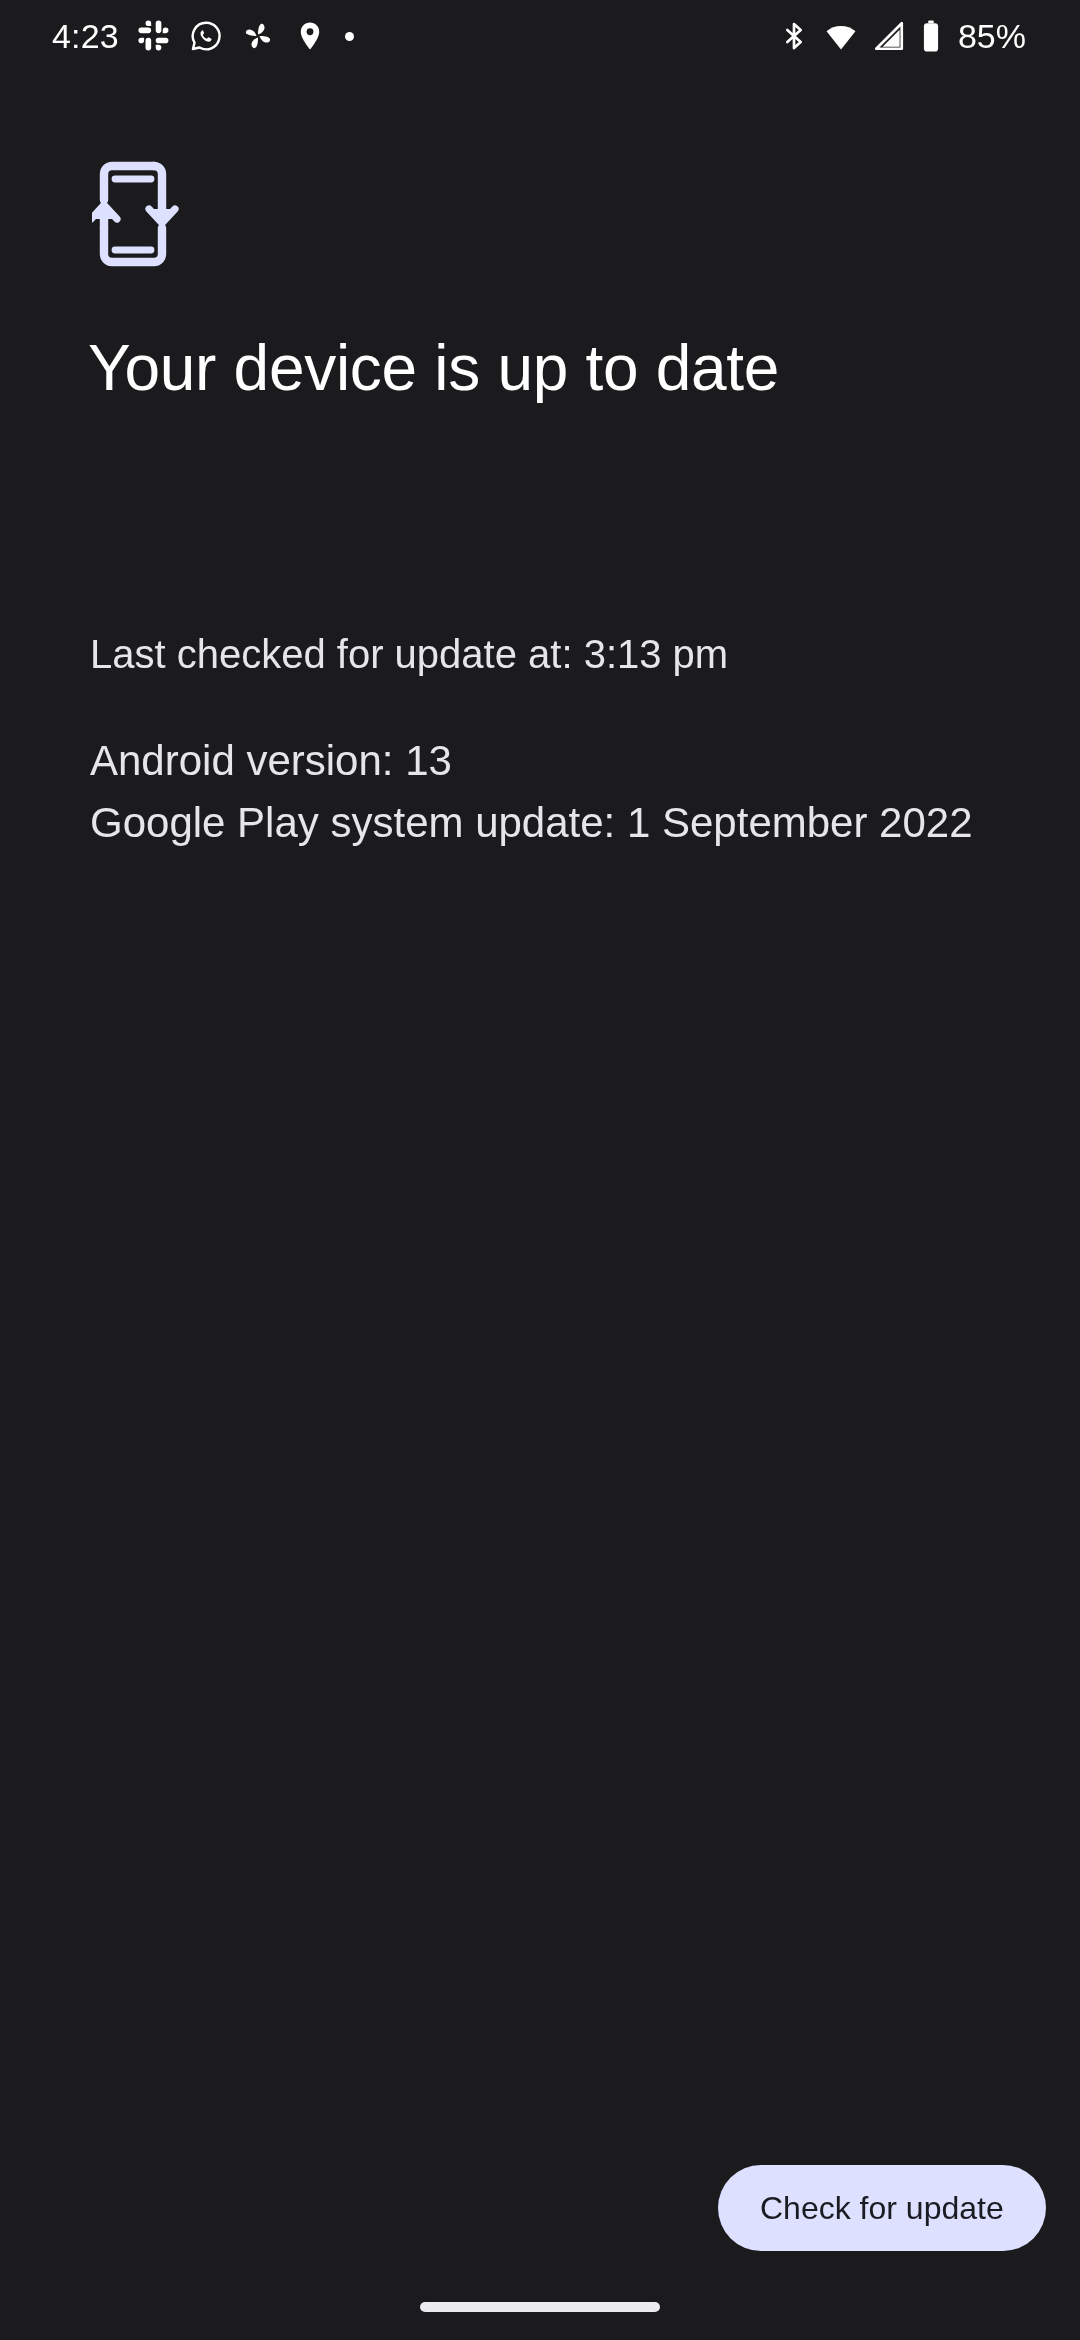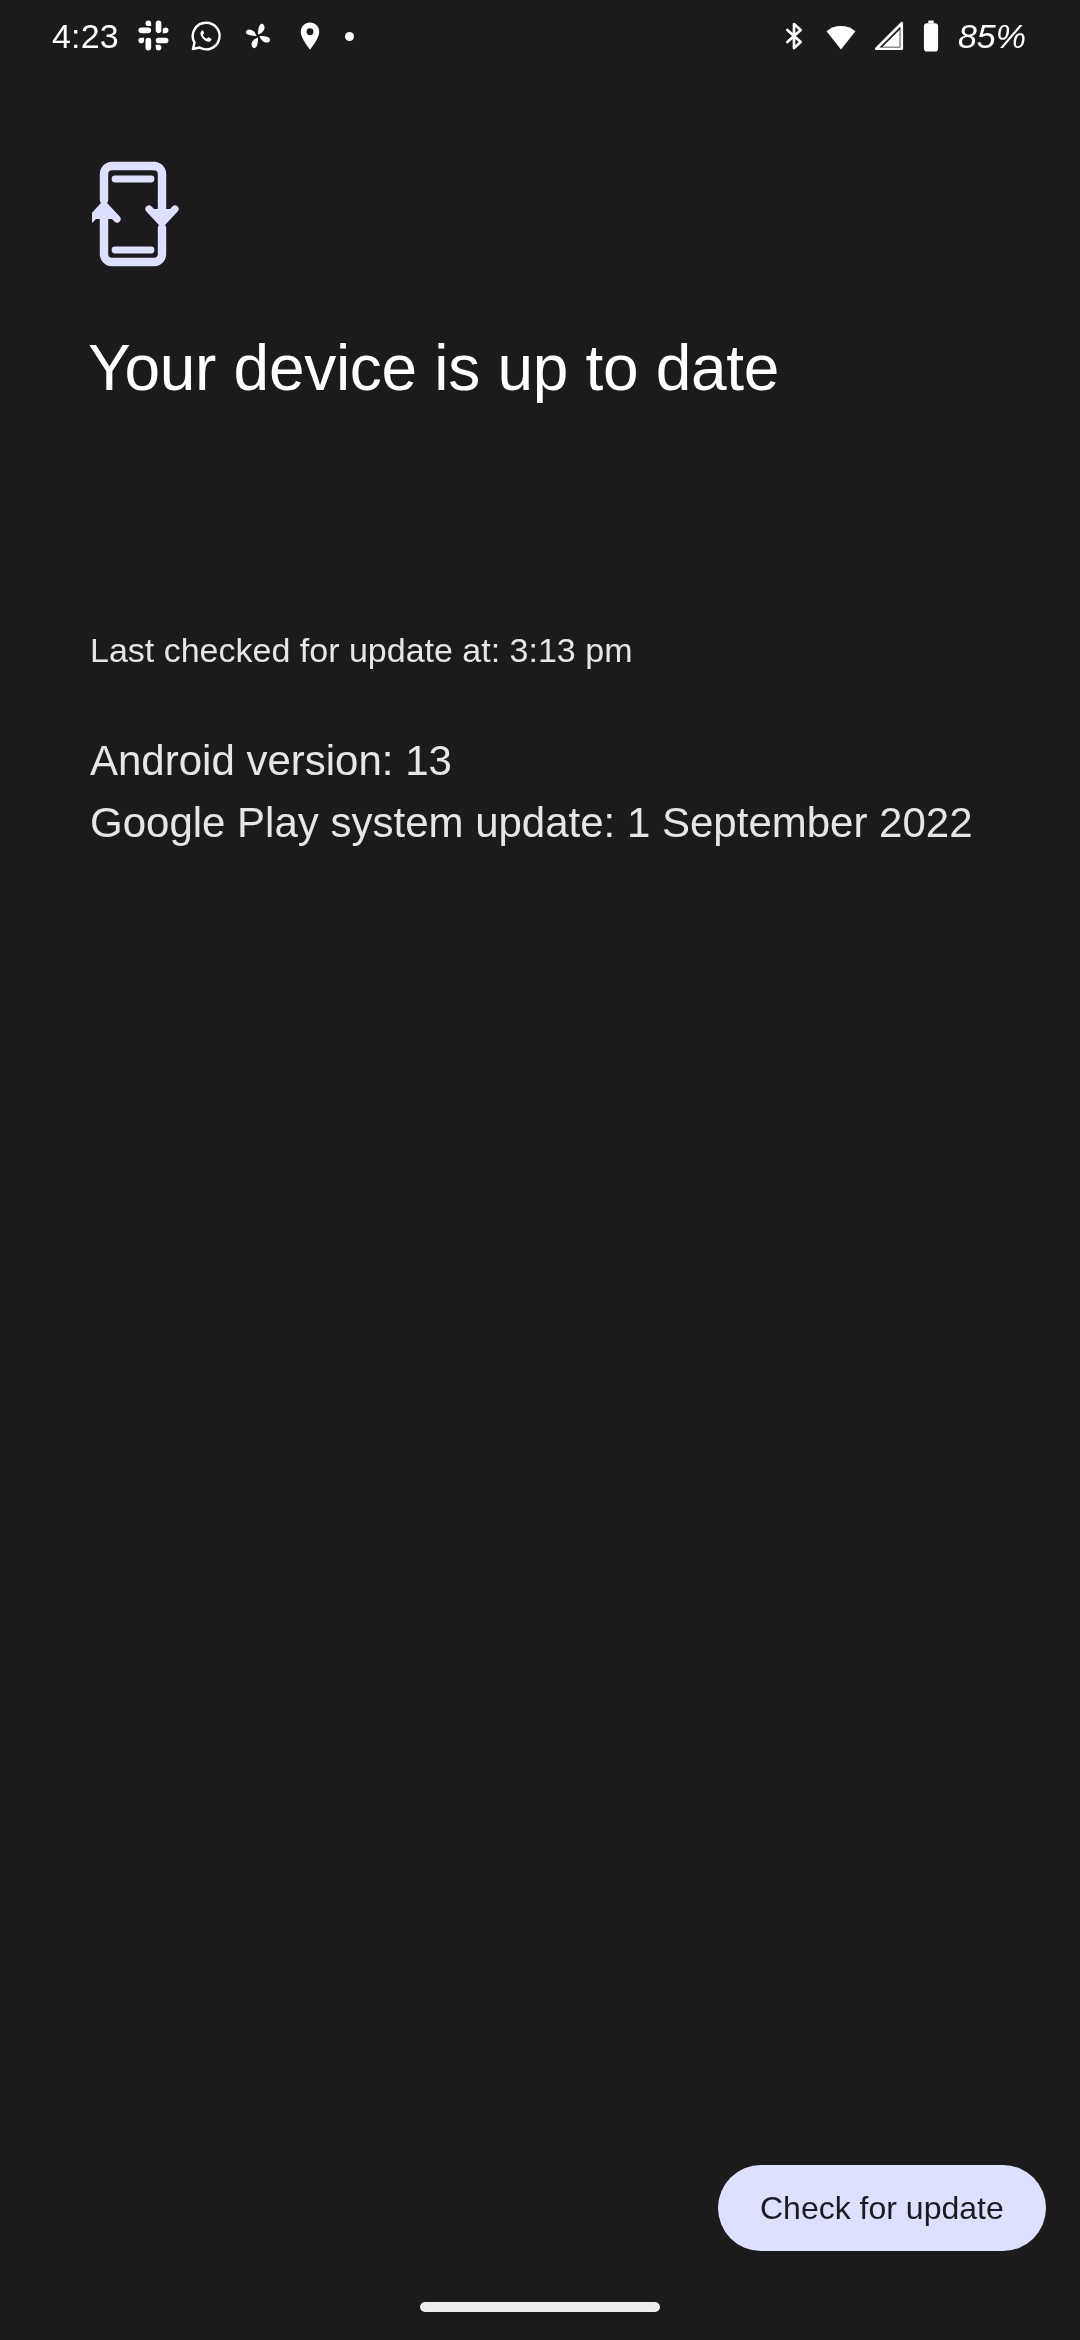--- a/index.html
+++ b/index.html
@@ -24,21 +24,21 @@
     padding:0 34px 0 52px;
   }
   .status-left { display:flex; align-items:center; gap:18px; }
   .status-right { display:flex; align-items:center; gap:14px; }
   .clock {
     color:#ffffff; font-size:34px; letter-spacing:0.2px;
     font-weight:400; line-height:1;
   }
   .battery-pct {
     color:#ffffff; font-size:34px; font-weight:400;
-    line-height:1; margin-left:2px;font-style:italic;
+    line-height:1; margin-left:2px;
   }
   .sicon { display:block; }
   .dot-icon {
     width:9px; height:9px; border-radius:50%;
     background:#ffffff; display:block;
   }
 
   
   .content { position:absolute; top:0; left:0; width:920px; height:2340px; }
 
@@ -53,21 +53,21 @@
     color:#ffffff;
     font-size:64px;
     font-weight:400;
     letter-spacing:-0.3px;
     line-height:1.15;
   }
 
   .last-checked {
     position:absolute; left:90px; top:628px;
     color:#e6e6e8;
-    font-size:34px;
+    font-size:40px;
     font-weight:400;
     line-height:1.3;
   }
 
   .versions {
     position:absolute; left:90px; top:730px;
     color:#e6e6e8;
     font-size:42px;
     font-weight:400;
     line-height:1.48;

